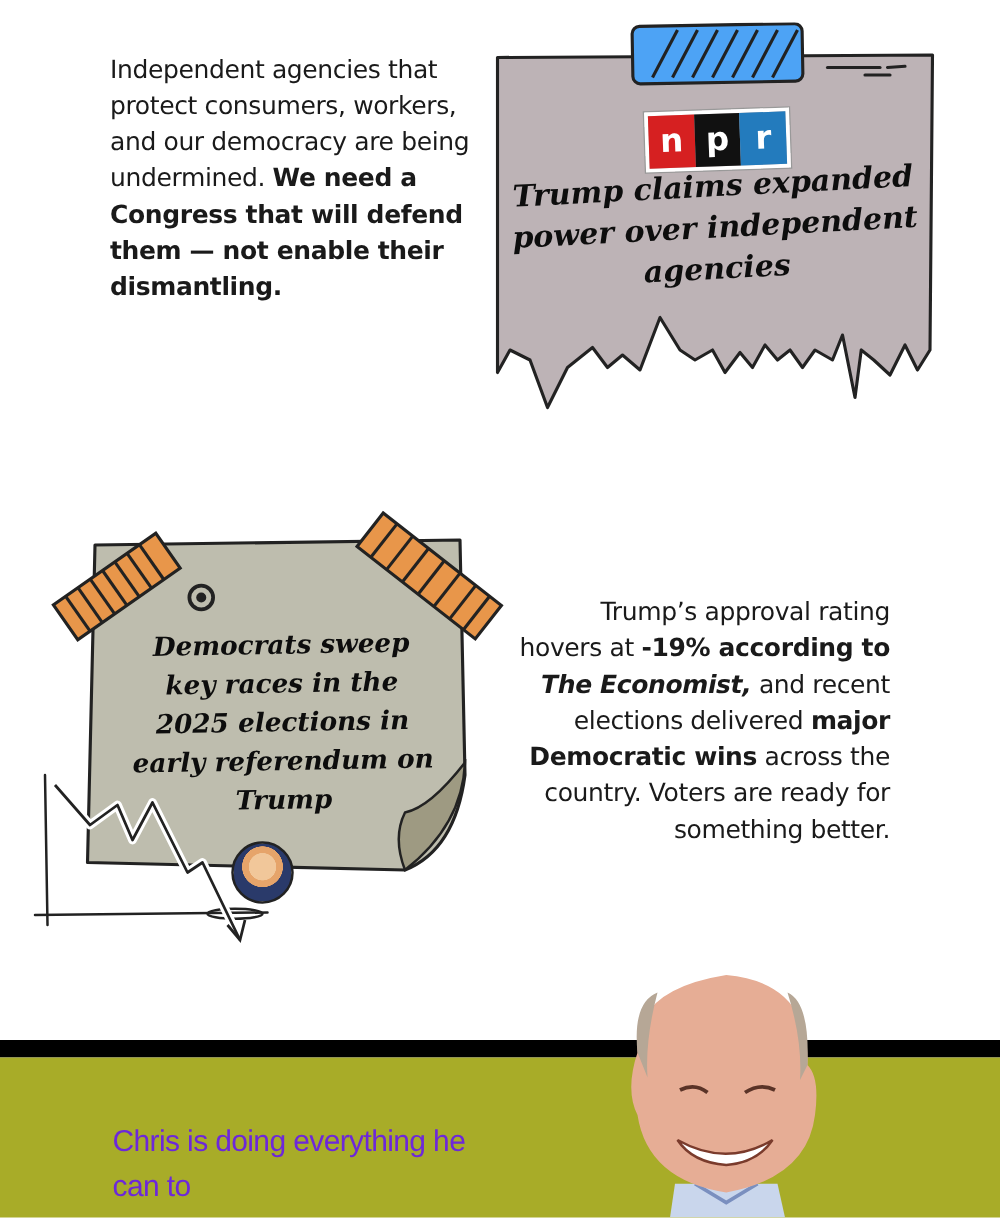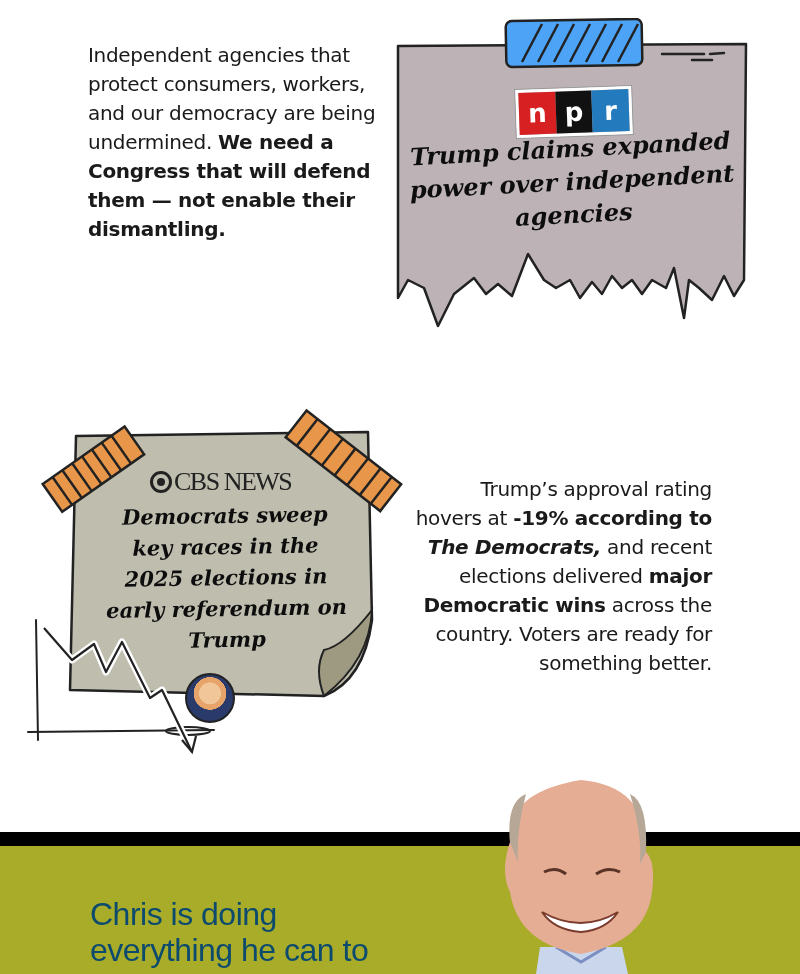--- a/index.html
+++ b/index.html
@@ -13,21 +13,21 @@
   #npr-card { left:394px; top:18px; width:356px; height:314px; }
   #npr-headline { left:402px; top:132px; width:340px; font-size:24px; line-height:33px; transform:rotate(-3deg); }
   #npr-logo { left:516px; top:88px; width:110px; height:42px; display:flex; border:3px solid #fff; transform:rotate(-2deg); box-shadow:0 0 0 1px #999; }
   #npr-logo span { flex:1; display:flex; align-items:center; justify-content:center; color:#fff; font-family:"DejaVu Sans", sans-serif; font-weight:bold; font-size:26px; line-height:1; }
   #cbs-card { left:24px; top:400px; width:380px; height:360px; }
   #cbs-logo { left:150px; top:467px; width:160px; font-family:"Liberation Serif", serif; font-size:26px; letter-spacing:-1.5px; color:#222; display:flex; align-items:center; gap:2px; }
   #cbs-headline { left:100px; top:500px; width:252px; font-size:21px; line-height:31px; transform:rotate(-1deg); }
   #trump-avatar { left:185px; top:673px; width:46px; height:46px; border-radius:50%; border:2px solid #222; background:radial-gradient(circle at 50% 40%, #f1c79a 0 30%, #e6a46a 31% 45%, #2a3a6a 46% 100%); overflow:hidden; }
   #black-bar { left:0; top:832px; width:800px; height:14px; background:#000; }
   #green-band { left:0; top:846px; width:800px; height:128px; background:#a8ac28; }
-  #chris-text { left:90px; top:896px; width:300px; font-family:"Liberation Sans", sans-serif; font-size:32px; line-height:36px; color:#0c4a6e; letter-spacing:-0.5px; }
+  #chris-text { left:90px; top:896px; width:300px; font-family:"Liberation Sans", sans-serif; font-size:24px; line-height:36px; color:#6d28d9; letter-spacing:-0.5px; }
   #chris-photo { left:496px; top:772px; width:170px; height:202px; }
 </style>
 </head>
 <body>
 
 <div id="para1" class="abs body-text">
   <span>Independent agencies that protect consumers, workers, and our democracy are being undermined.</span>
   <b>We need a Congress that will defend them — not enable their dismantling.</b>
 </div>
 
@@ -91,27 +91,26 @@
   </g>
   <polyline points="20,228 48,260 70,244 82,272 98,242 126,298 138,290 168,352" fill="none" stroke="#fff" stroke-width="7" stroke-linejoin="round"></polyline>
   <polyline points="20,228 48,260 70,244 82,272 98,242 126,298 138,290 168,352" fill="none" stroke="#222" stroke-width="2.2" stroke-linejoin="round"></polyline>
   <polyline points="158,340 168,352 172,336" fill="none" stroke="#222" stroke-width="2.2"></polyline>
 </svg>
 
 <div id="cbs-logo" class="abs">
   <span style="display:inline-block;width:22px;height:22px;border-radius:50%;border:3px solid #222;box-sizing:border-box;position:relative;">
     <span style="position:absolute;left:4px;top:4px;width:8px;height:8px;border-radius:50%;background:#222;"></span>
   </span>
-  <span>CBS NEWS</span>
 </div>
 <div id="cbs-headline" class="abs headline">Democrats sweep key races in the 2025 elections in early referendum on Trump</div>
 <div id="trump-avatar" class="abs"></div>
 
 <div id="para2" class="abs body-text">
-  <span>Trump’s approval rating hovers at </span><b>-19% according to </b><b><i>The Democrats,</i></b><span> and recent elections delivered </span><b>major Democratic wins</b><span> across the country. Voters are ready for something better.</span>
+  <span>Trump’s approval rating hovers at </span><b>-19% according to </b><b><i>The Economist,</i></b><span> and recent elections delivered </span><b>major Democratic wins</b><span> across the country. Voters are ready for something better.</span>
 </div>
 
 <div id="black-bar" class="abs"></div>
 <div id="green-band" class="abs"></div>
 <div id="chris-text" class="abs">Chris is doing everything he can to</div>
 <svg id="chris-photo" class="abs" viewBox="0 0 170 202">
   <path d="M40 202 L44 175 L126 175 L132 202 Z" fill="#c9d6ec"></path>
   <path d="M60 175 L85 190 L110 175" fill="none" stroke="#7a8fbf" stroke-width="3"></path>
   <path d="M14 70 Q10 20 85 8 Q152 14 150 80 Q160 90 156 120 Q150 170 85 182 Q22 172 14 120 Q4 100 14 70 Z" fill="#e6ad95"></path>
   <path d="M14 70 Q10 30 30 22 Q20 60 22 90 Z" fill="#b6a796"></path>

